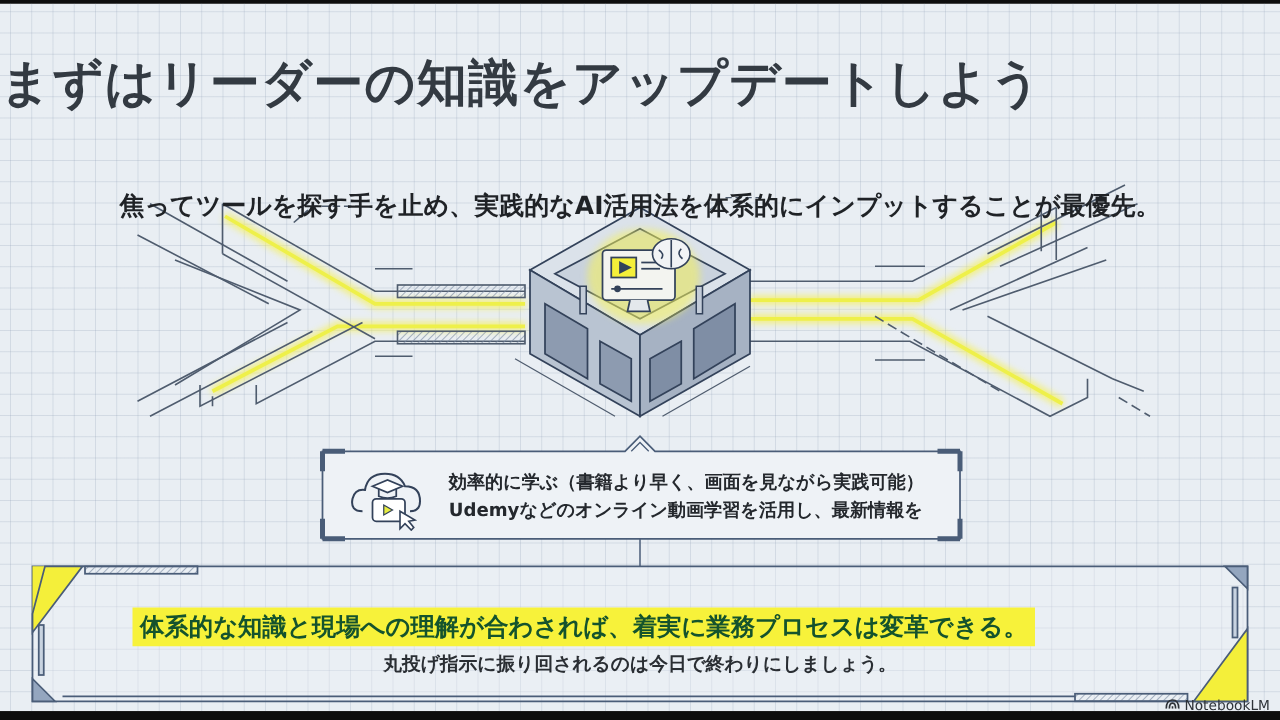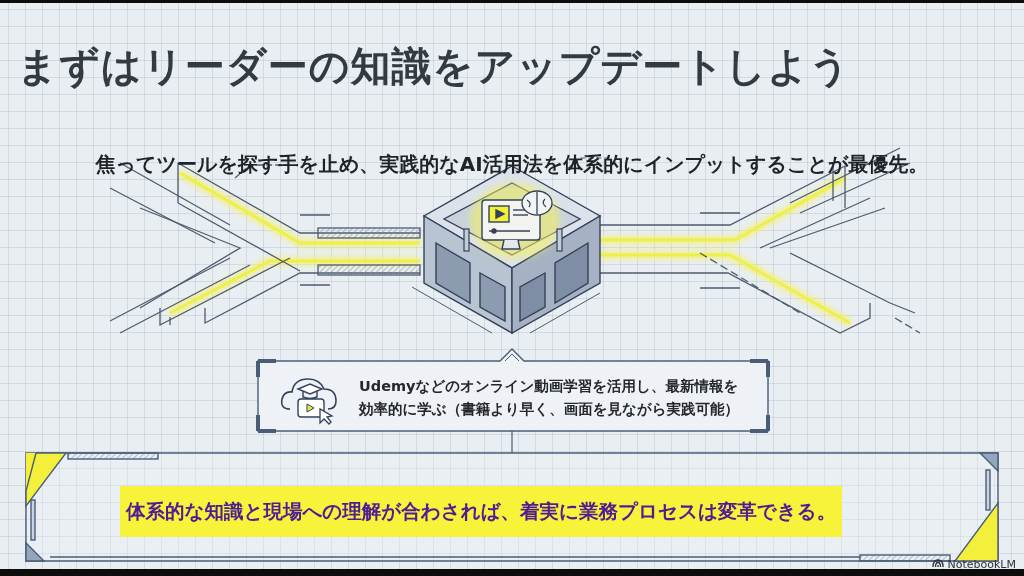--- a/index.html
+++ b/index.html
@@ -3,26 +3,26 @@
 <meta charset="utf-8">
 <style>
   html,body{margin:0;padding:0;}
   body{width:1024px;height:576px;overflow:hidden;background:#0d0d0d;font-family:"DejaVu Sans","Liberation Sans",sans-serif;position:relative;}
   .slide{position:absolute;left:0;top:3px;width:1024px;height:566px;
     background-color:#e9eef3;
     background-image:
       linear-gradient(to right, rgba(150,165,185,.28) 1px, transparent 1px),
       linear-gradient(to bottom, rgba(150,165,185,.28) 1px, transparent 1px);
     background-size:17px 17px;background-position:8px 6px;overflow:hidden;}
-  .title{position:absolute;left:0;width:868px;top:36px;text-align:center;font-size:40px;font-weight:bold;color:#333a42;letter-spacing:1px;}
+  .title{position:absolute;left:0;width:868px;top:36px;text-align:left;font-size:40px;font-weight:bold;color:#333a42;letter-spacing:1px;}
   .subtitle{position:absolute;left:0;width:1024px;top:100px;text-align:center;font-size:20px;font-weight:bold;color:#1f2226;margin-top:48px;}
   svg.art{position:absolute;left:0;top:0;}
   .callout{position:absolute;left:258px;top:356px;width:510px;height:72px;}
   .callout-text{position:absolute;left:101px;top:16px;font-size:14.5px;font-weight:bold;color:#24282d;line-height:23px;white-space:nowrap;}
-  .highlight{position:absolute;left:120px;top:483px;background:#f7f23a;padding:12px 6px;font-size:19.5px;font-weight:bold;color:#4c1d95;white-space:nowrap;}
+  .highlight{position:absolute;left:106px;top:483px;background:#f7f23a;padding:2px 6px;font-size:19.5px;font-weight:bold;color:#14532d;white-space:nowrap;}
   .highlight-sub{position:absolute;left:0;width:1024px;top:519px;text-align:center;font-size:15px;font-weight:bold;color:#2a2e33;}
   .brand{position:absolute;right:8px;top:555px;font-size:11px;color:#2d3238;display:flex;align-items:flex-start;gap:4px;}
   .bottom-bar{position:absolute;left:0;top:569px;width:1024px;height:7px;background:#0d0d0d;}
 </style>
 </head>
 <body>
 
 <div class="slide">
 
   <svg class="art" width="1024" height="566" viewBox="0 0 1024 566">
@@ -141,26 +141,27 @@
   <div class="callout">
     <svg style="position:absolute;left:22px;top:10px" width="60" height="56" viewBox="0 0 60 56">
       <path d="M10 40 Q0 40 2 30 Q4 22 12 23 Q14 10 28 10 Q40 10 44 20 Q56 20 56 32 Q56 40 48 40" fill="none" stroke="#33425a" stroke-width="1.6"></path>
       <path d="M18 20 L30 15 L42 20 L30 25 Z" fill="#fff" stroke="#33425a" stroke-width="1.4"></path>
       <path d="M23 22 L23 28 Q30 31 37 28 L37 22" fill="none" stroke="#33425a" stroke-width="1.4"></path>
       <rect x="18" y="30" width="26" height="18" rx="3" fill="#fff" stroke="#33425a" stroke-width="1.4"></rect>
       <path d="M27 35 L34 39 L27 43 Z" fill="#e7ec40" stroke="#33425a" stroke-width="1"></path>
       <path d="M40 40 L40 54 L44 50 L49 55 L51 53 L47 48 L52 47 Z" fill="#fff" stroke="#33425a" stroke-width="1.3"></path>
     </svg>
     <div class="callout-text">
+      <div>効率的に学ぶ（書籍より早く、画面を見ながら実践可能）</div>
       <div>Udemyなどのオンライン動画学習を活用し、最新情報を</div>
-      <div>効率的に学ぶ（書籍より早く、画面を見ながら実践可能）</div>
     </div>
   </div>
 
   <div class="highlight">体系的な知識と現場への理解が合わされば、着実に業務プロセスは変革できる。</div>
+  <div class="highlight-sub">丸投げ指示に振り回されるのは今日で終わりにしましょう。</div>
 
   <div class="brand">
     <svg width="12" height="9" viewBox="0 0 12 9">
       <path d="M1 9 Q1 2 6 2 Q11 2 11 9 M3.5 9 Q3.5 4.5 6 4.5 Q8.5 4.5 8.5 9 M6 9 L6 7" fill="none" stroke="#2d3238" stroke-width="1.3"></path>
     </svg>
     <span>NotebookLM</span>
   </div>
 </div>
 <div class="bottom-bar"></div>
 

